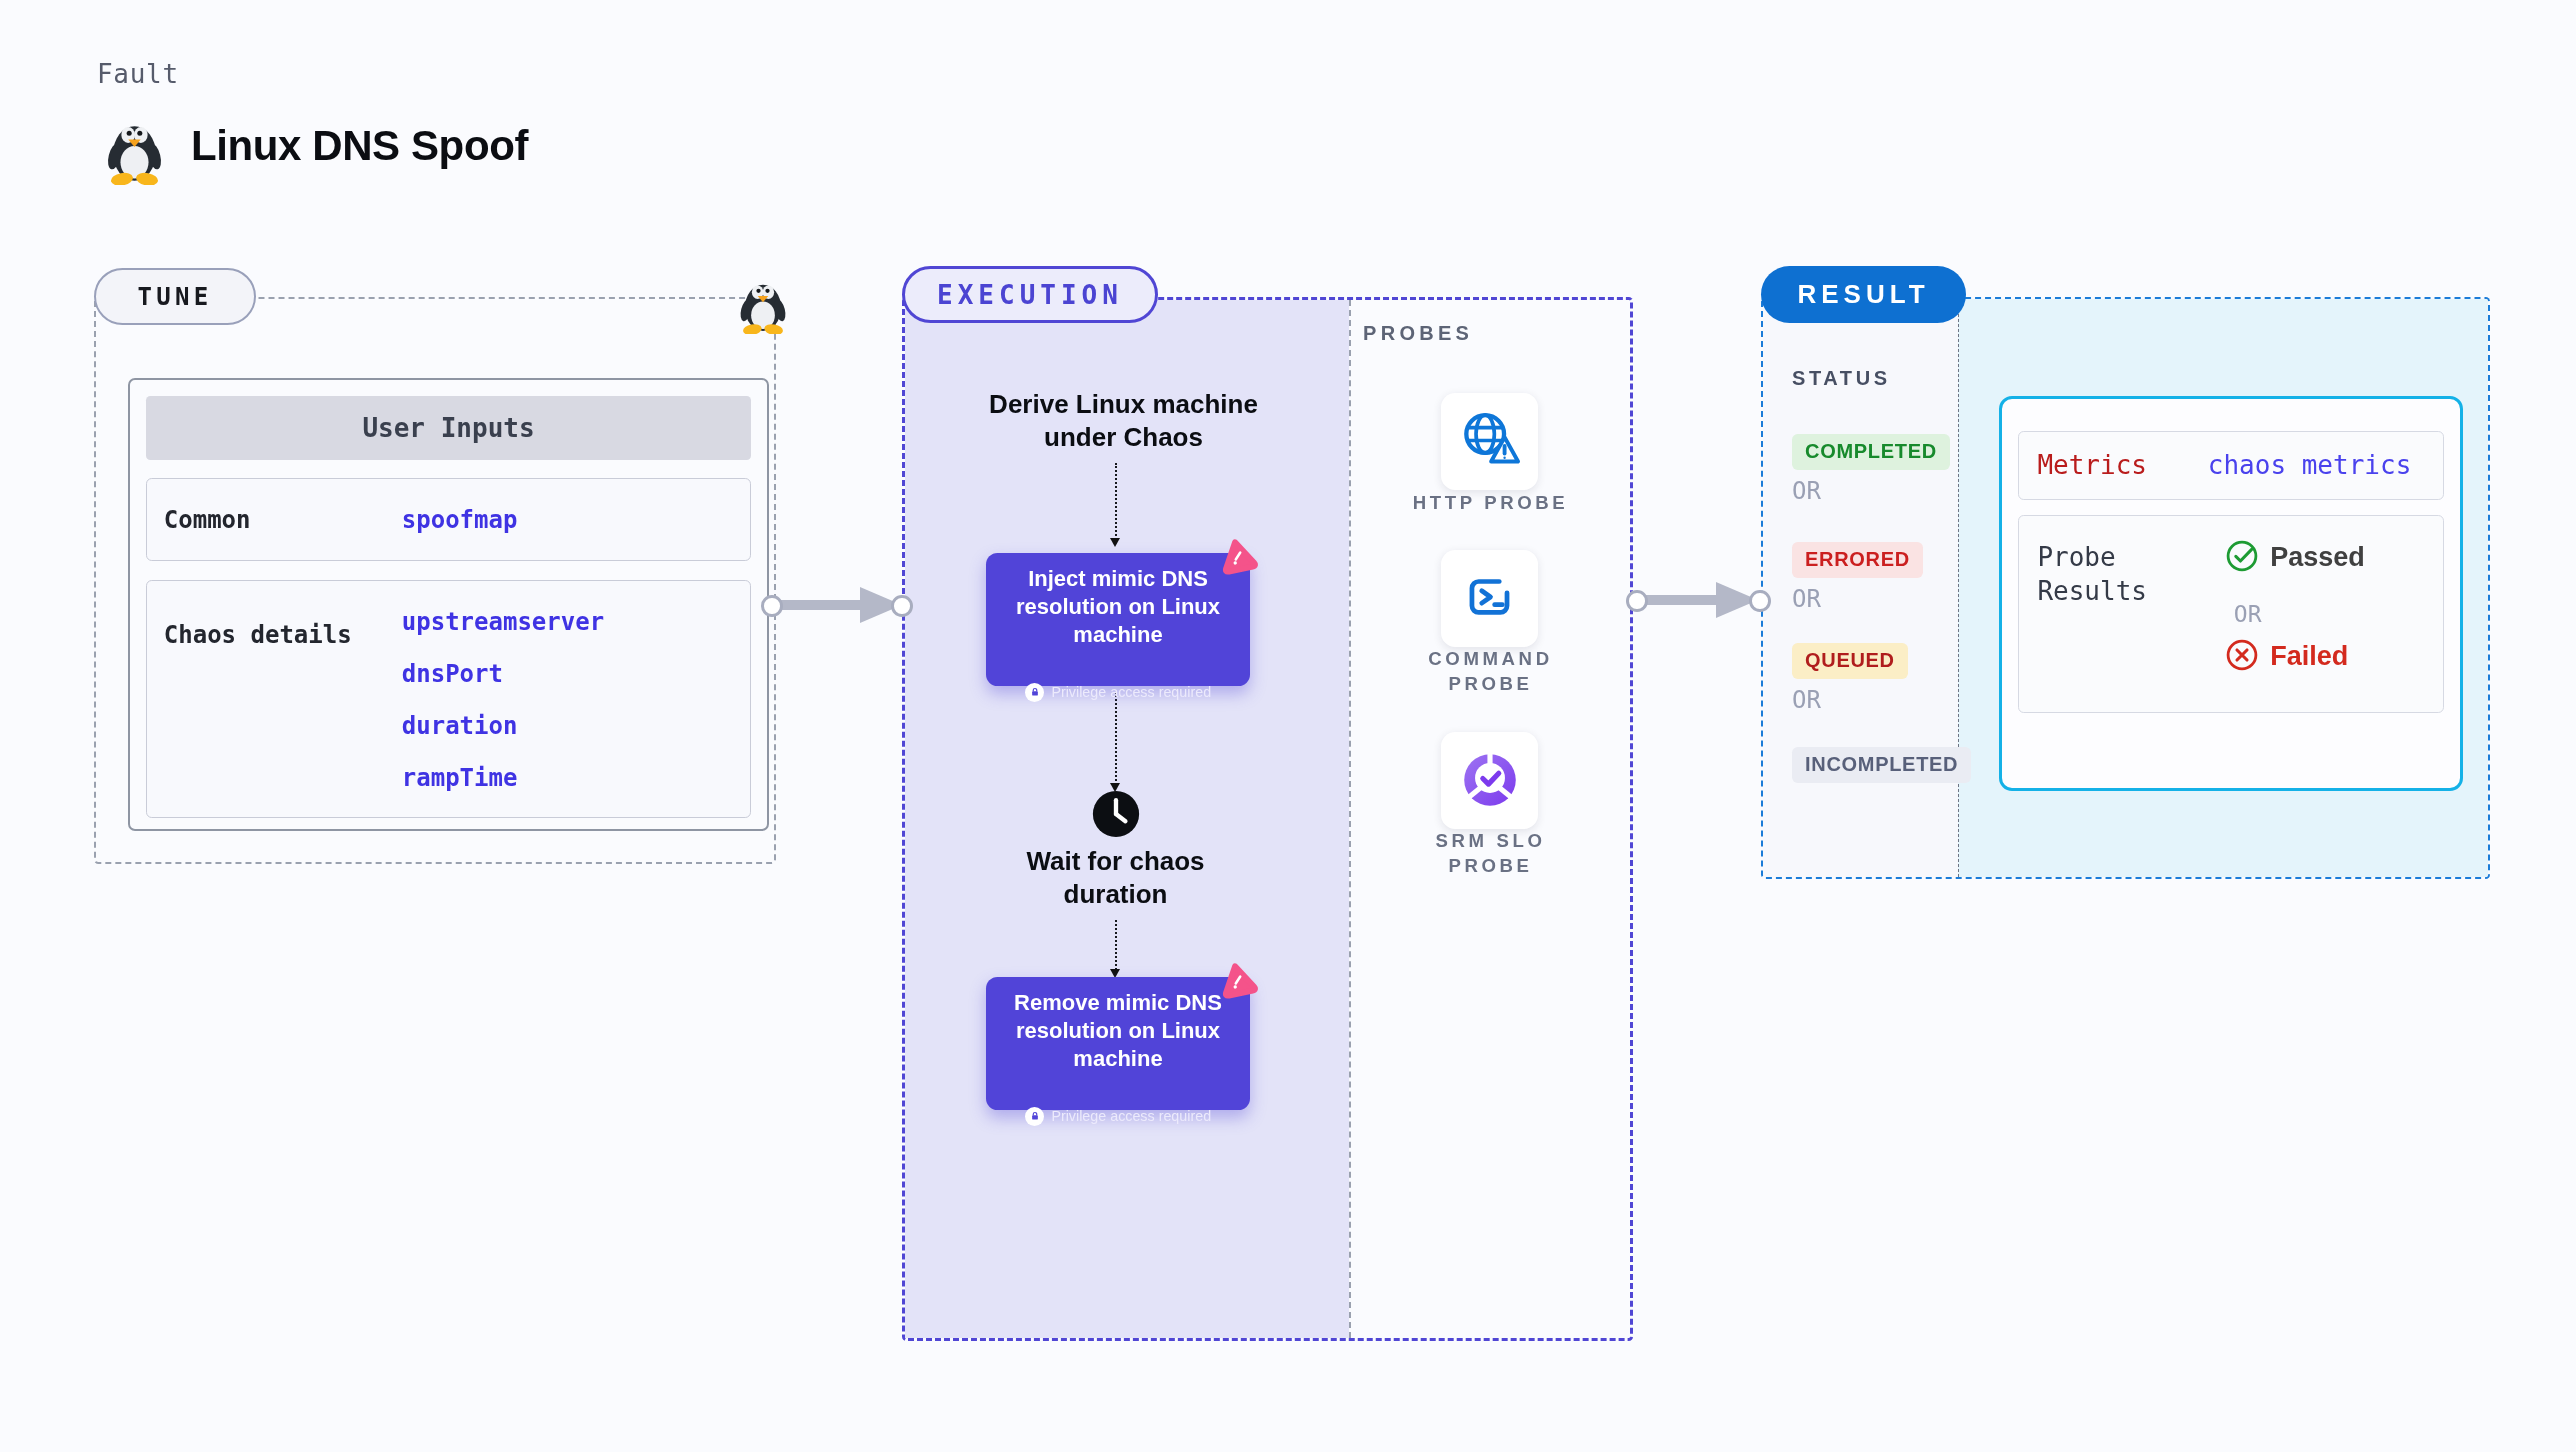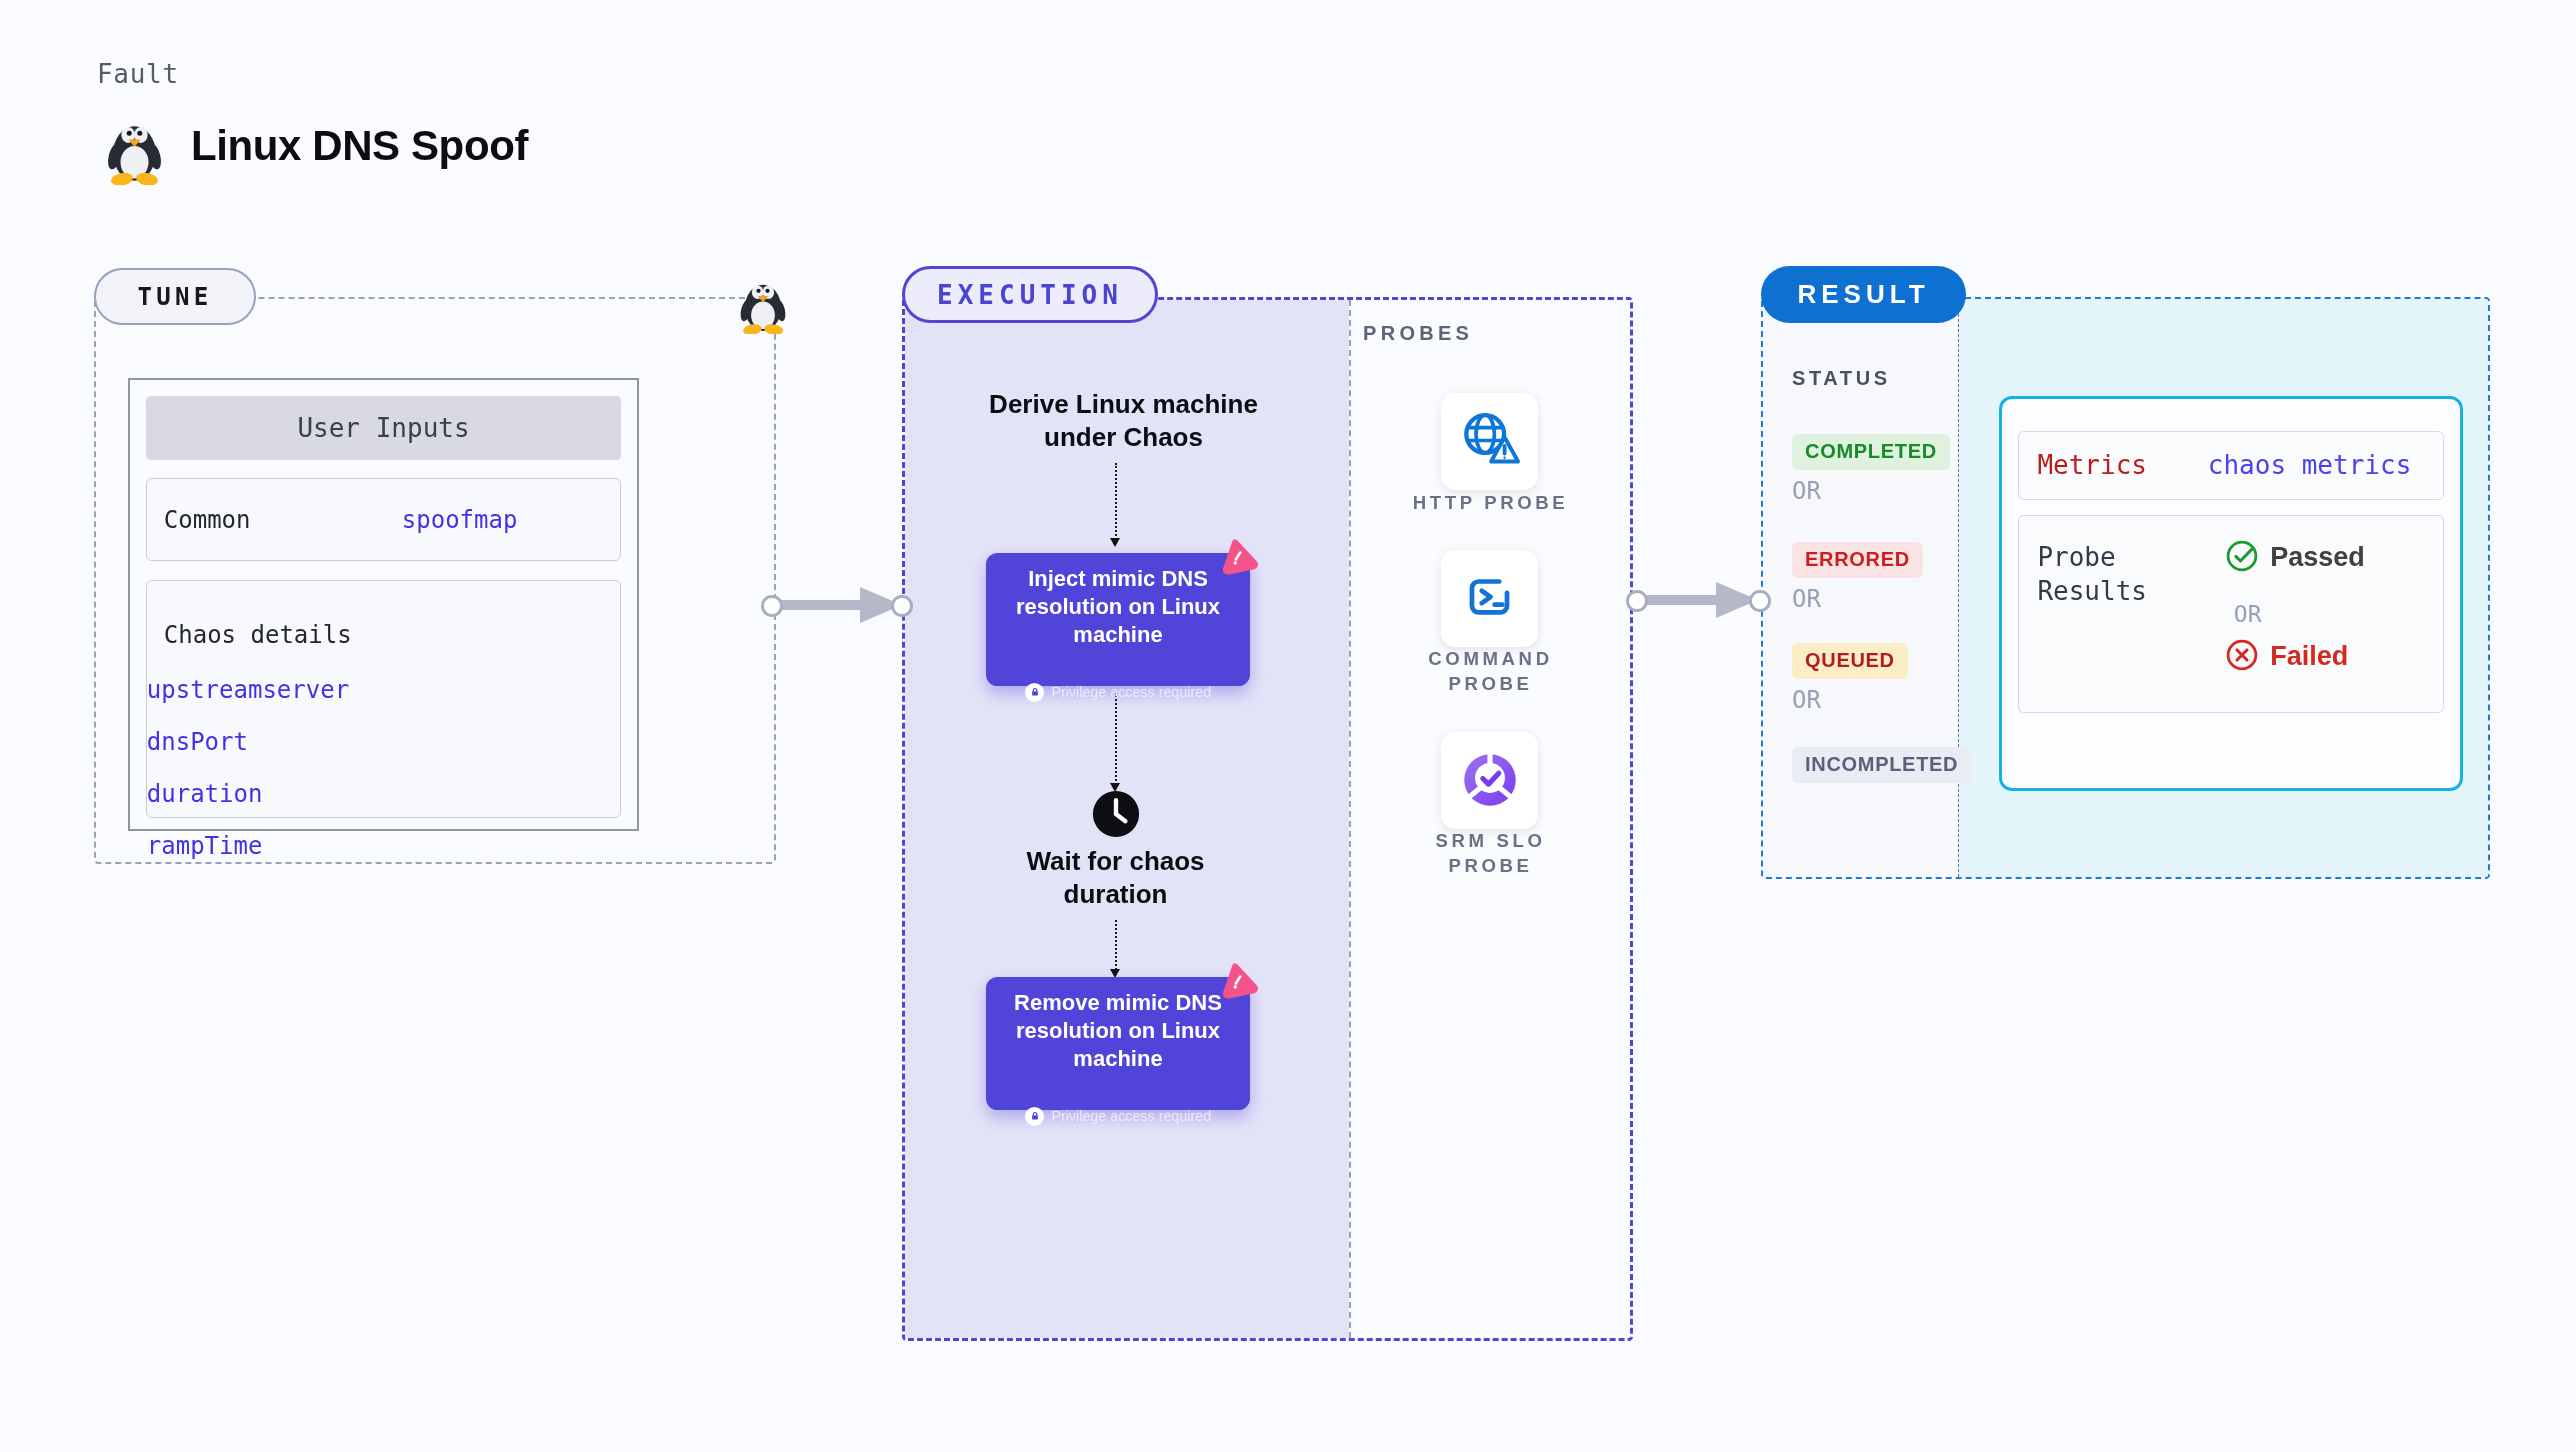--- a/index.html
+++ b/index.html
@@ -19,28 +19,28 @@
         box-sizing:border-box;font-weight:bold;z-index:5;}
   .tune-pill{left:94px;top:268px;width:162px;background:#f3f4f9;border:2.1px solid #99a0ba;
              font-size:24px;letter-spacing:4.3px;color:#17191f;}
   .exec-pill{left:902px;top:266px;width:256px;background:#ececfb;border:3.6px solid #5046d4;
              font-size:26px;letter-spacing:5px;color:#4b44d2;}
   .result-pill{left:1761px;top:266px;width:205px;background:#0e70d1;color:#ffffff;
                font-size:26px;letter-spacing:5px;}
 
   
   .tune-box{left:94px;top:297px;width:682px;height:567px;border:2.1px dashed #9aa1af;border-radius:4.3px;box-sizing:border-box;}
-  .ui-card{left:128px;top:378px;width:511px;height:453px;background:#fafbfe;border:2.1px solid #8e95a3;
-           border-radius:0;box-sizing:border-box;padding:15.8px;}
+  .ui-card{left:128px;top:378px;width:641px;height:453px;background:#fafbfe;border:2.1px solid #8e95a3;
+           border-radius:7px;box-sizing:border-box;padding:15.8px;font-weight:bold;}
   .ui-header{height:64px;background:#d8d9e2;border-radius:4.3px;display:flex;align-items:center;
              justify-content:center;font-size:26px;color:#3a404e;}
   .ui-row{margin-top:18.6px;border:1.4px solid #c9ccd8;border-radius:5.7px;background:#f8f9fd;
           box-sizing:border-box;display:flex;}
   .ui-row-1{height:83px;align-items:center;}
-  .ui-row-2{height:238px;flex-direction:column;}
+  .ui-row-2{height:238px;}
   .ui-row-label{width:255px;padding-left:17px;font-size:24px;color:#23262e;box-sizing:border-box;flex:none;}
   .ui-row-2 .ui-row-label{padding-top:40px;}
   .ui-val{font-size:24px;color:#3f33e3;}
   .ui-vals{display:flex;flex-direction:column;gap:24px;padding-top:27px;}
 
   
   .arrow-bar{height:10px;background:#b4b8c8;}
   .arrow-head{width:0;height:0;border-top:18.6px solid transparent;border-bottom:18.6px solid transparent;
               border-left:42px solid #b4b8c8;}
   .node-dot{width:21.5px;height:21.5px;border-radius:50%;background:#ffffff;border:3.6px solid #a8adbf;

